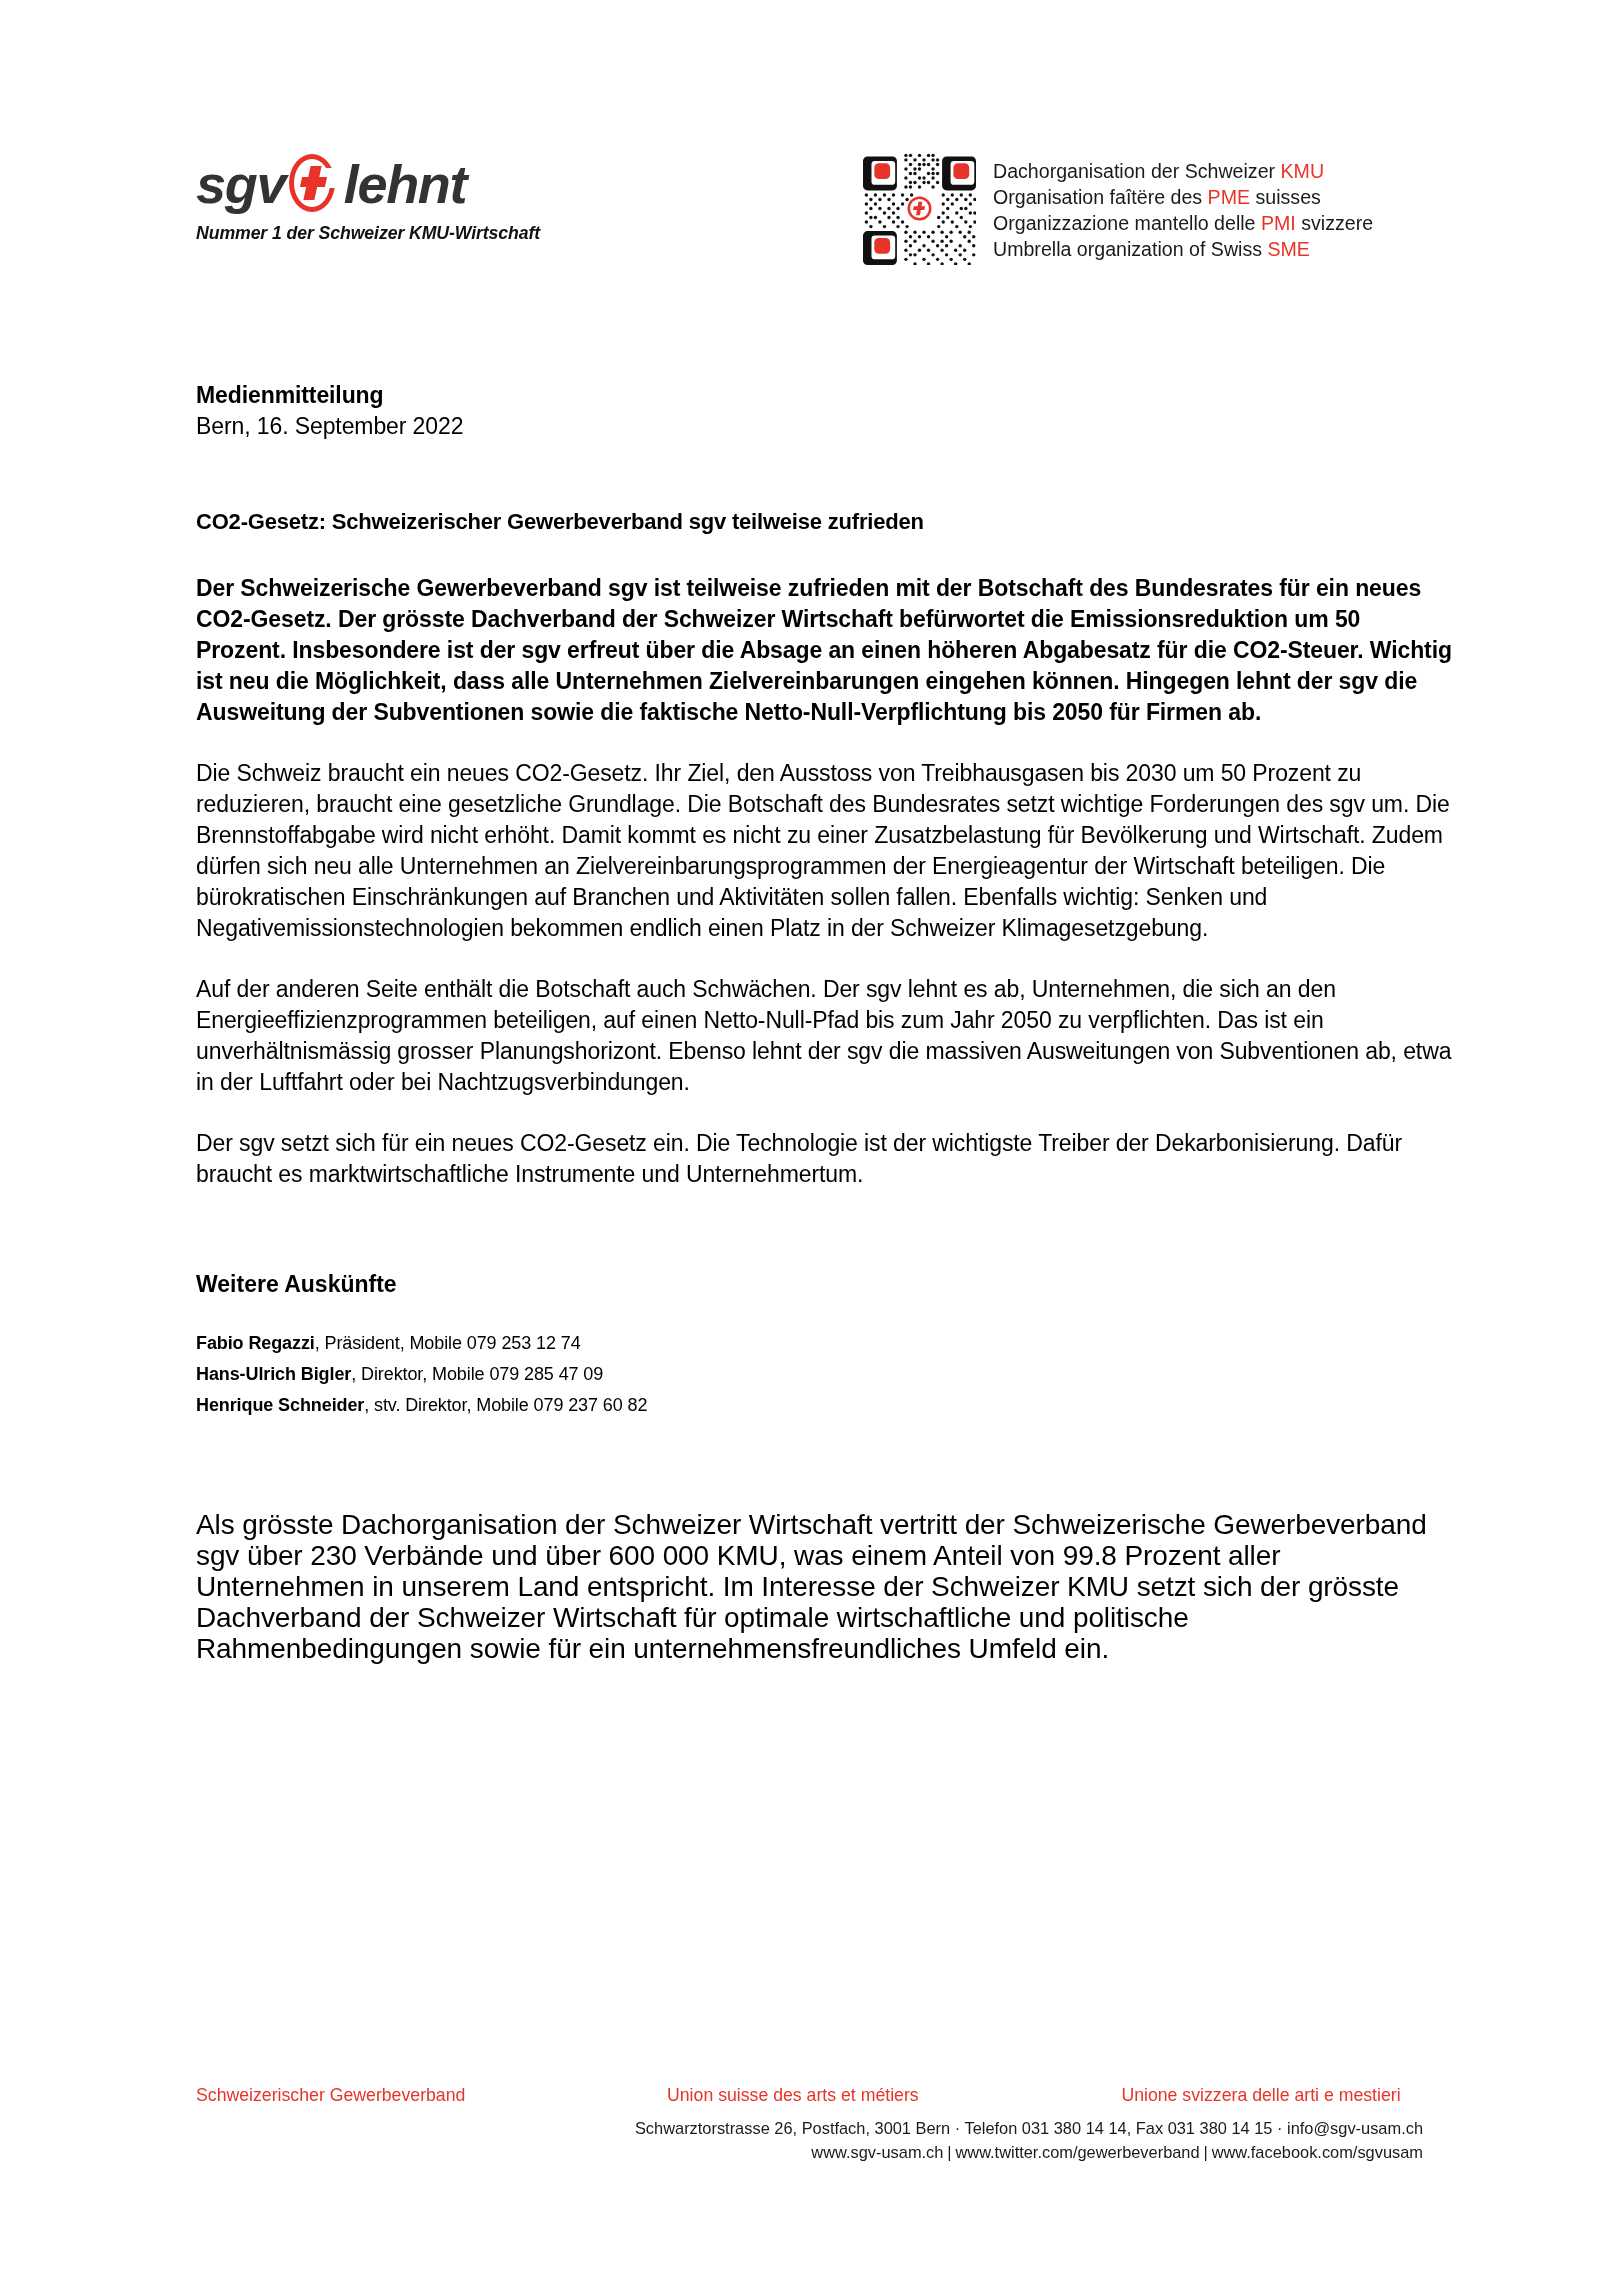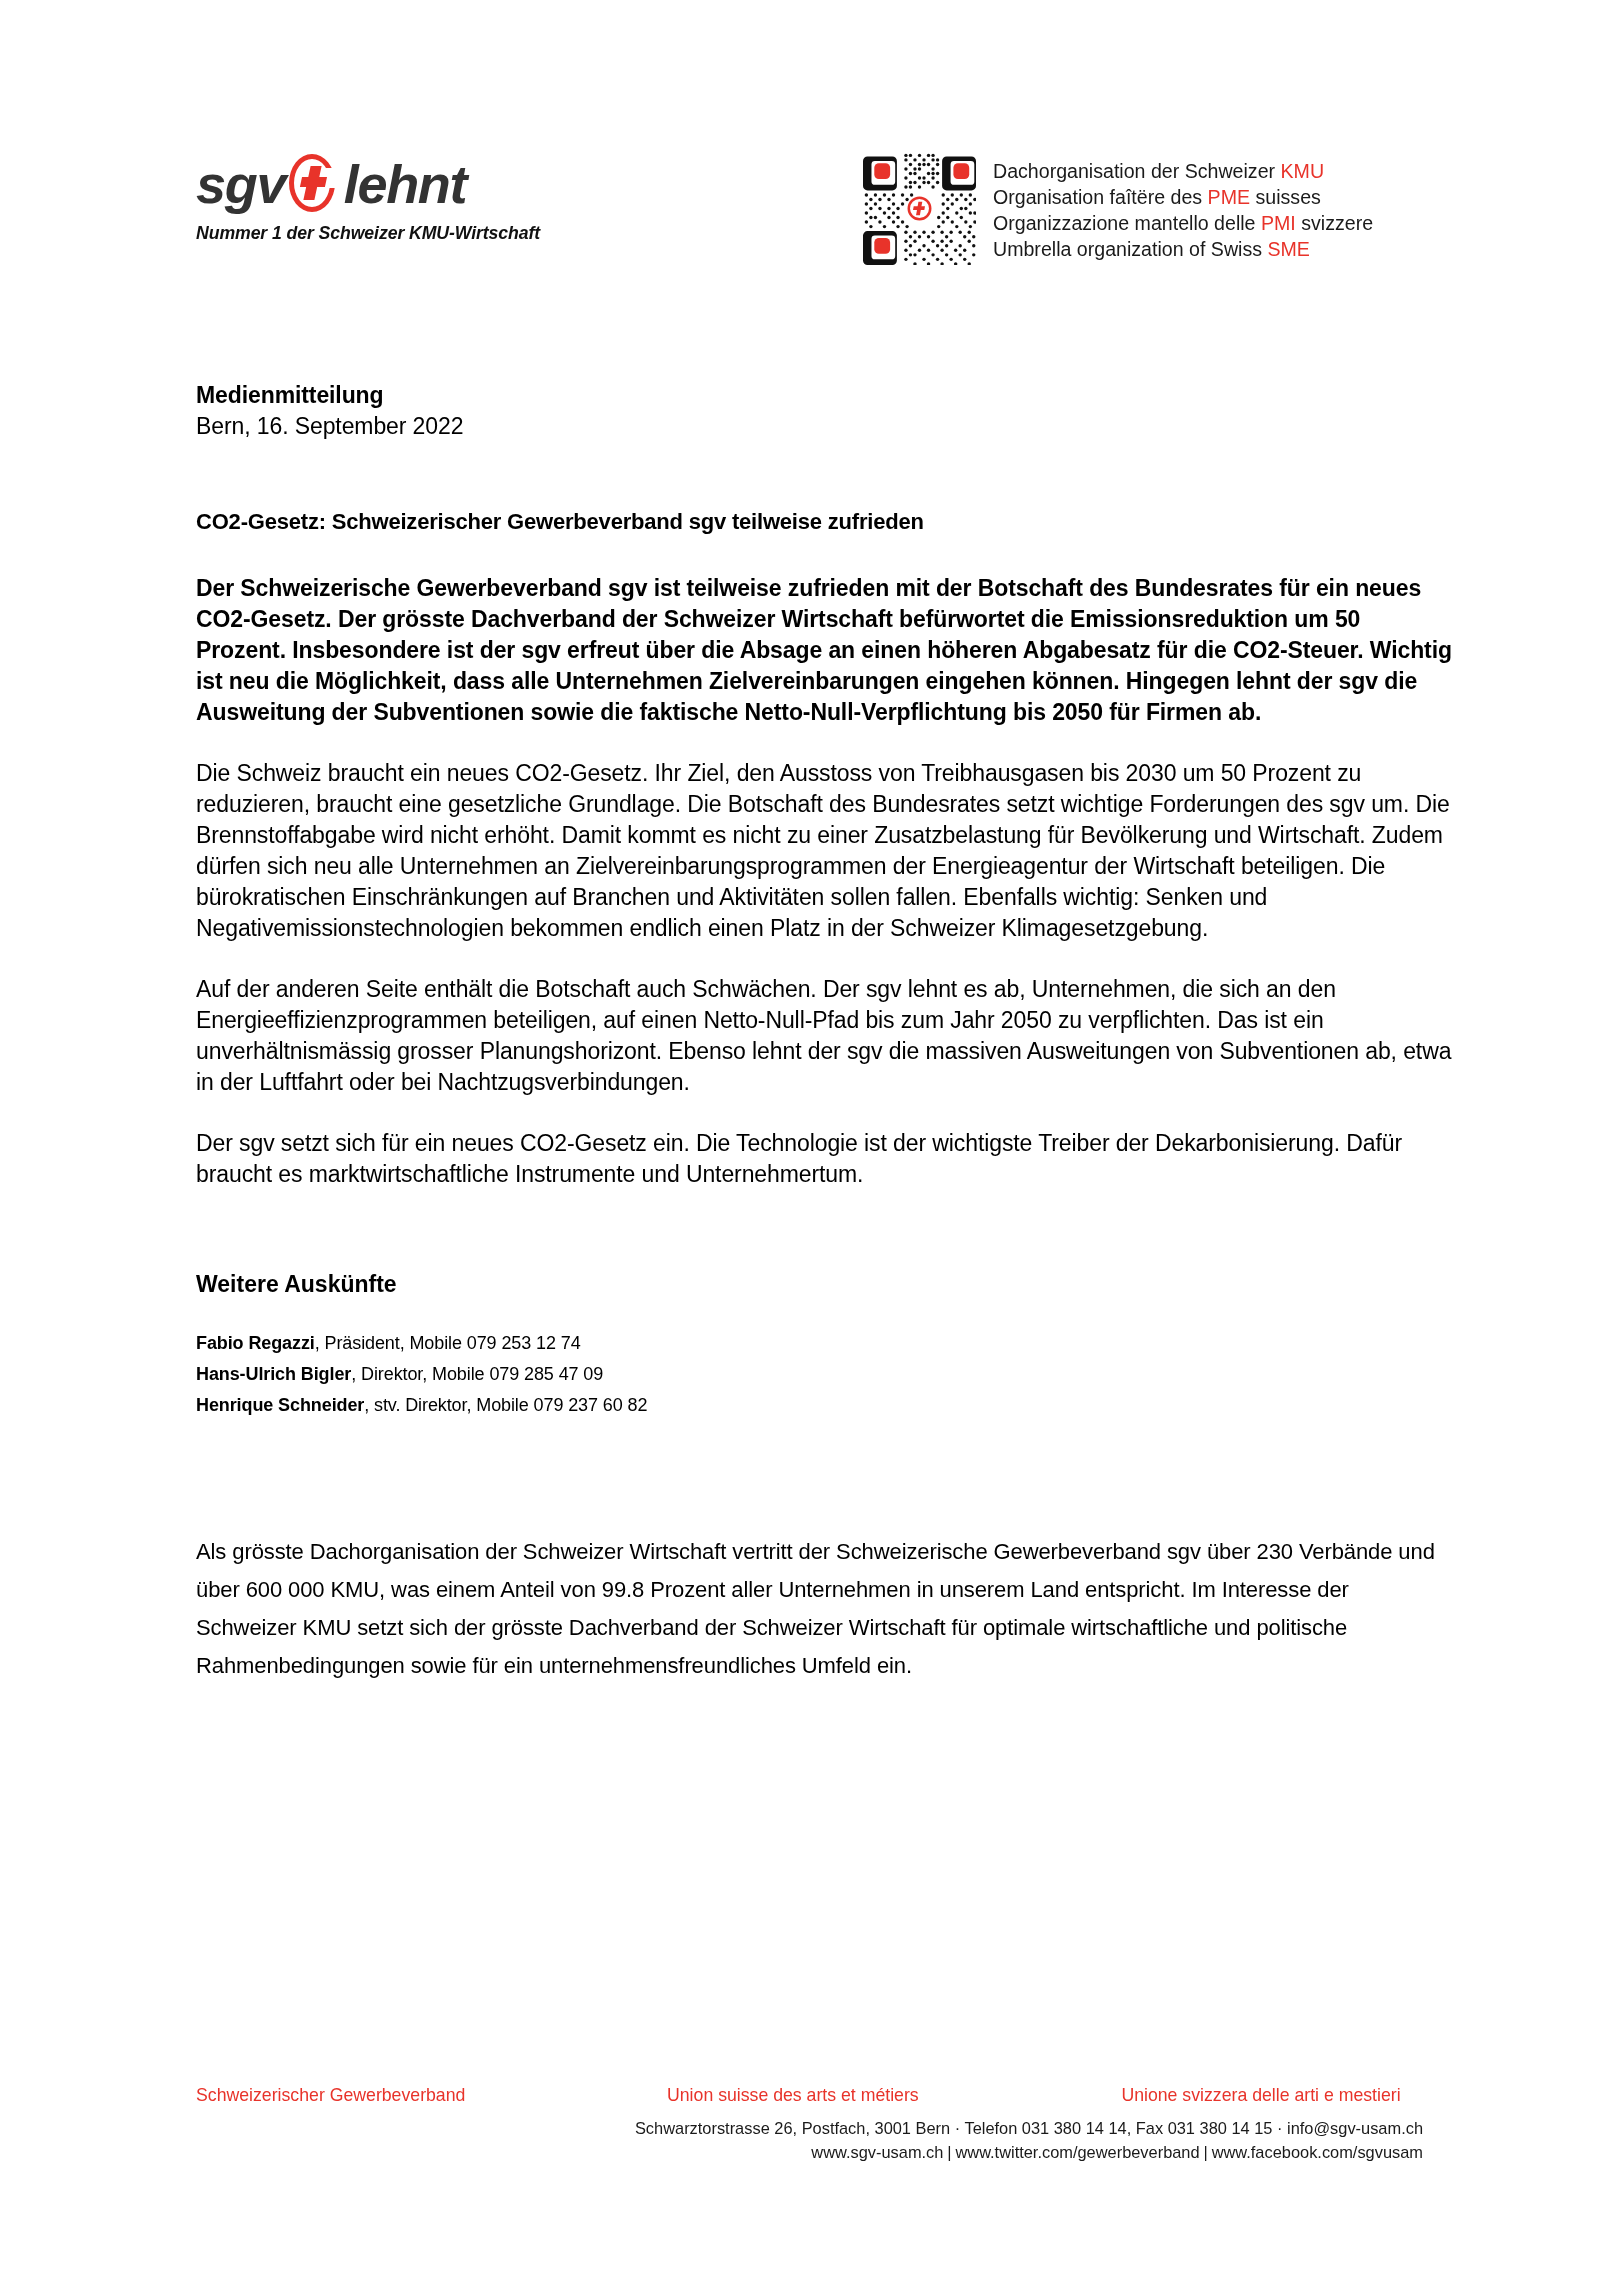--- a/index.html
+++ b/index.html
@@ -181,23 +181,23 @@
     margin-top: 27.5px;
   }
   .contact-row {
     font-size: 18px;
     line-height: 31px;
     letter-spacing: -0.1px;
   }
   .contact-row .nm { font-weight: bold; }
 
   .boilerplate {
-    font-size: 22px;
-    line-height: 38px;
-    margin-top: 112px;
+    font-size: 28px;
+    line-height: 31px;
+    margin-top: 88px;
     letter-spacing: -0.1px;
   }
 
   
   .footer {
     position: absolute;
     left: 196px;
     right: 199px;
     bottom: 130px;
   }

